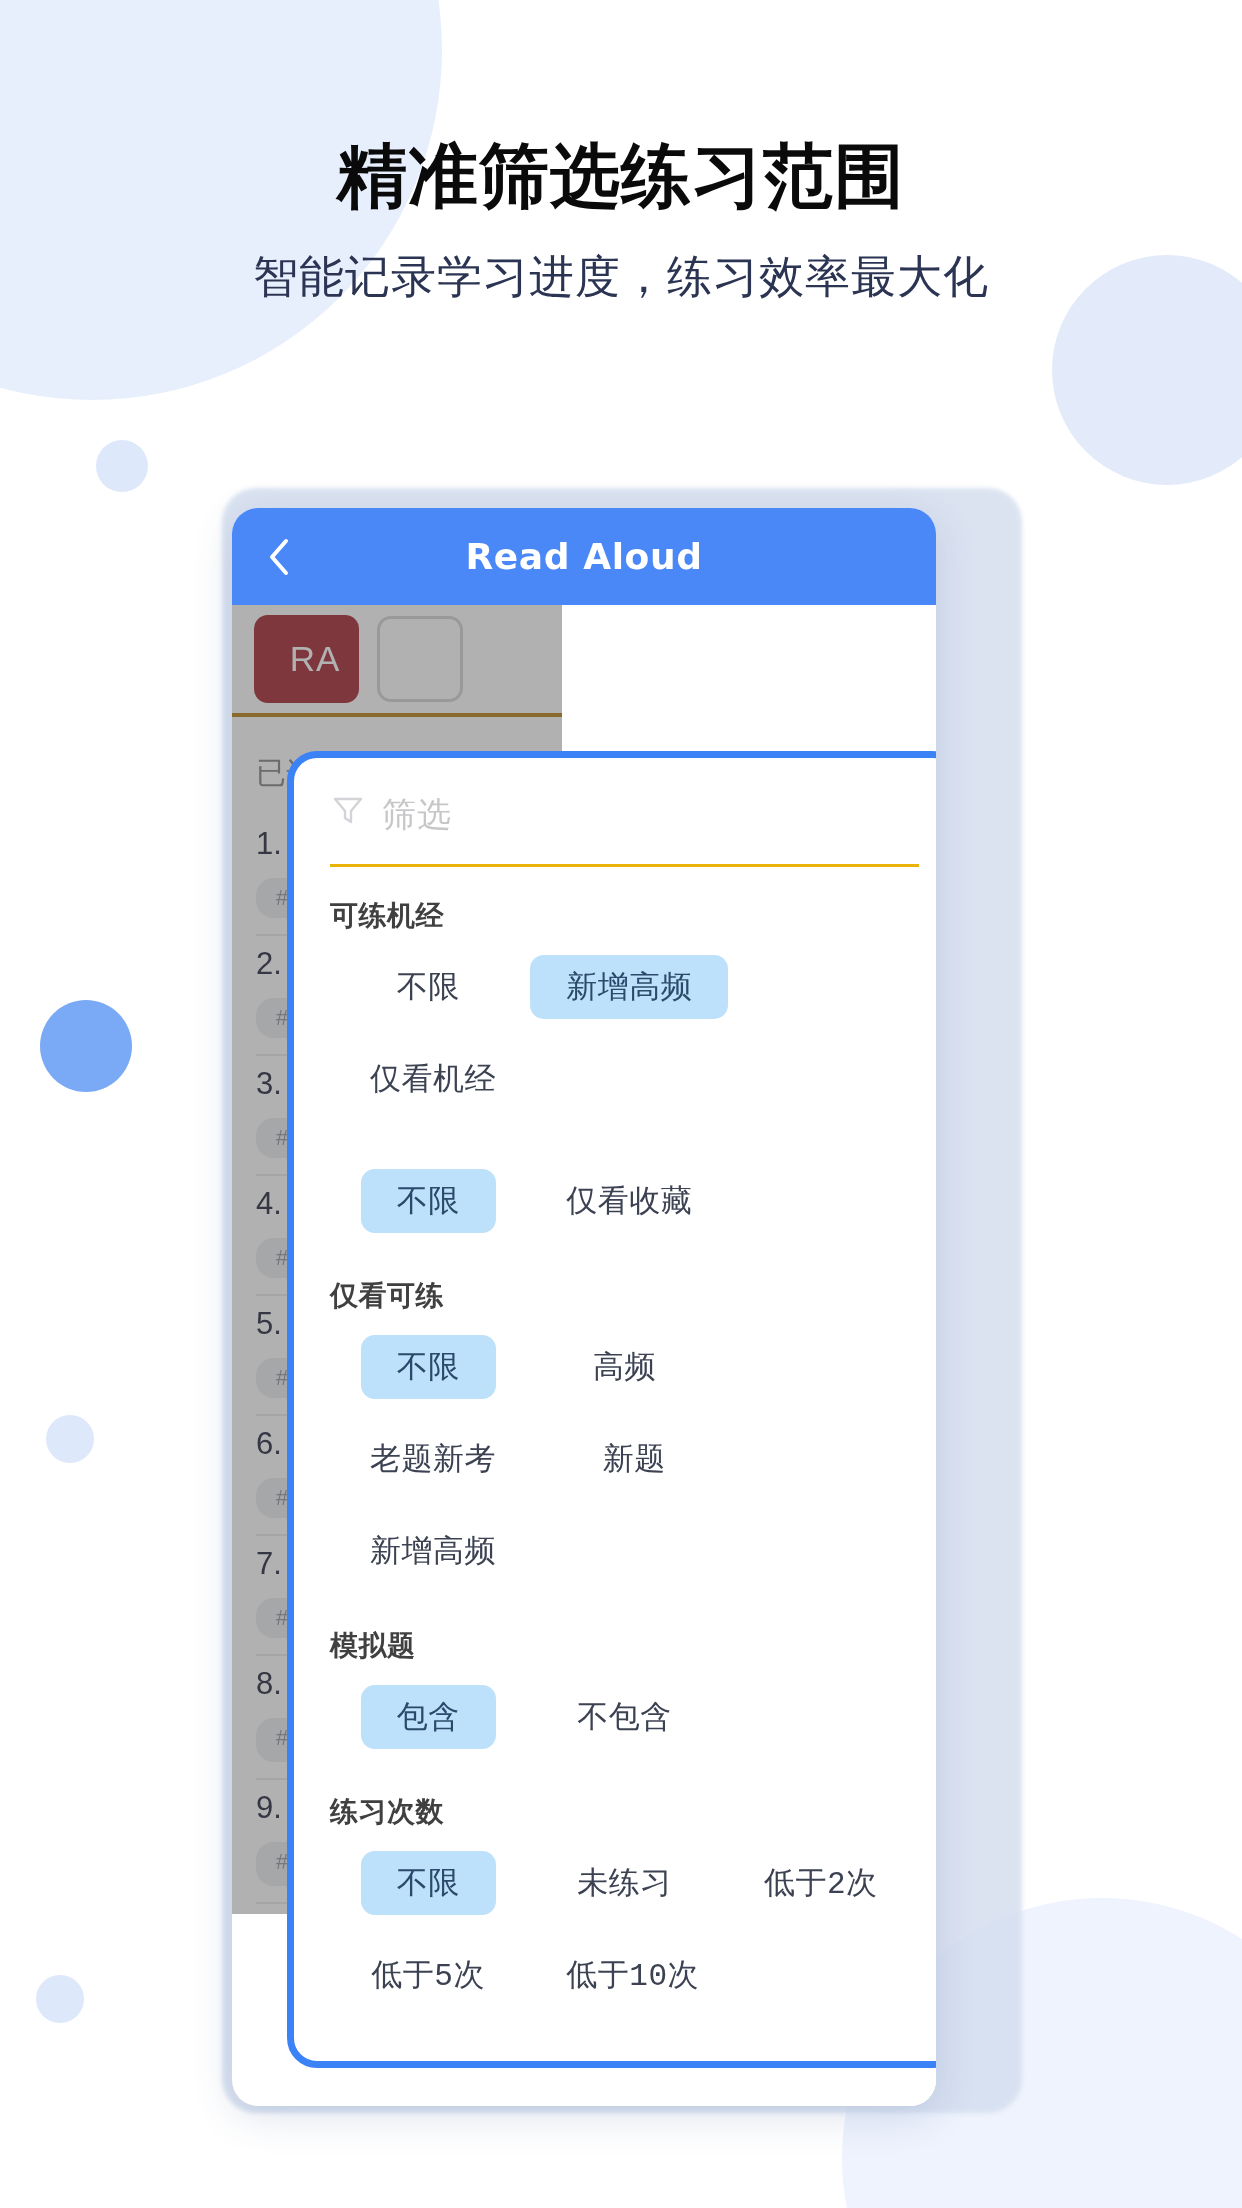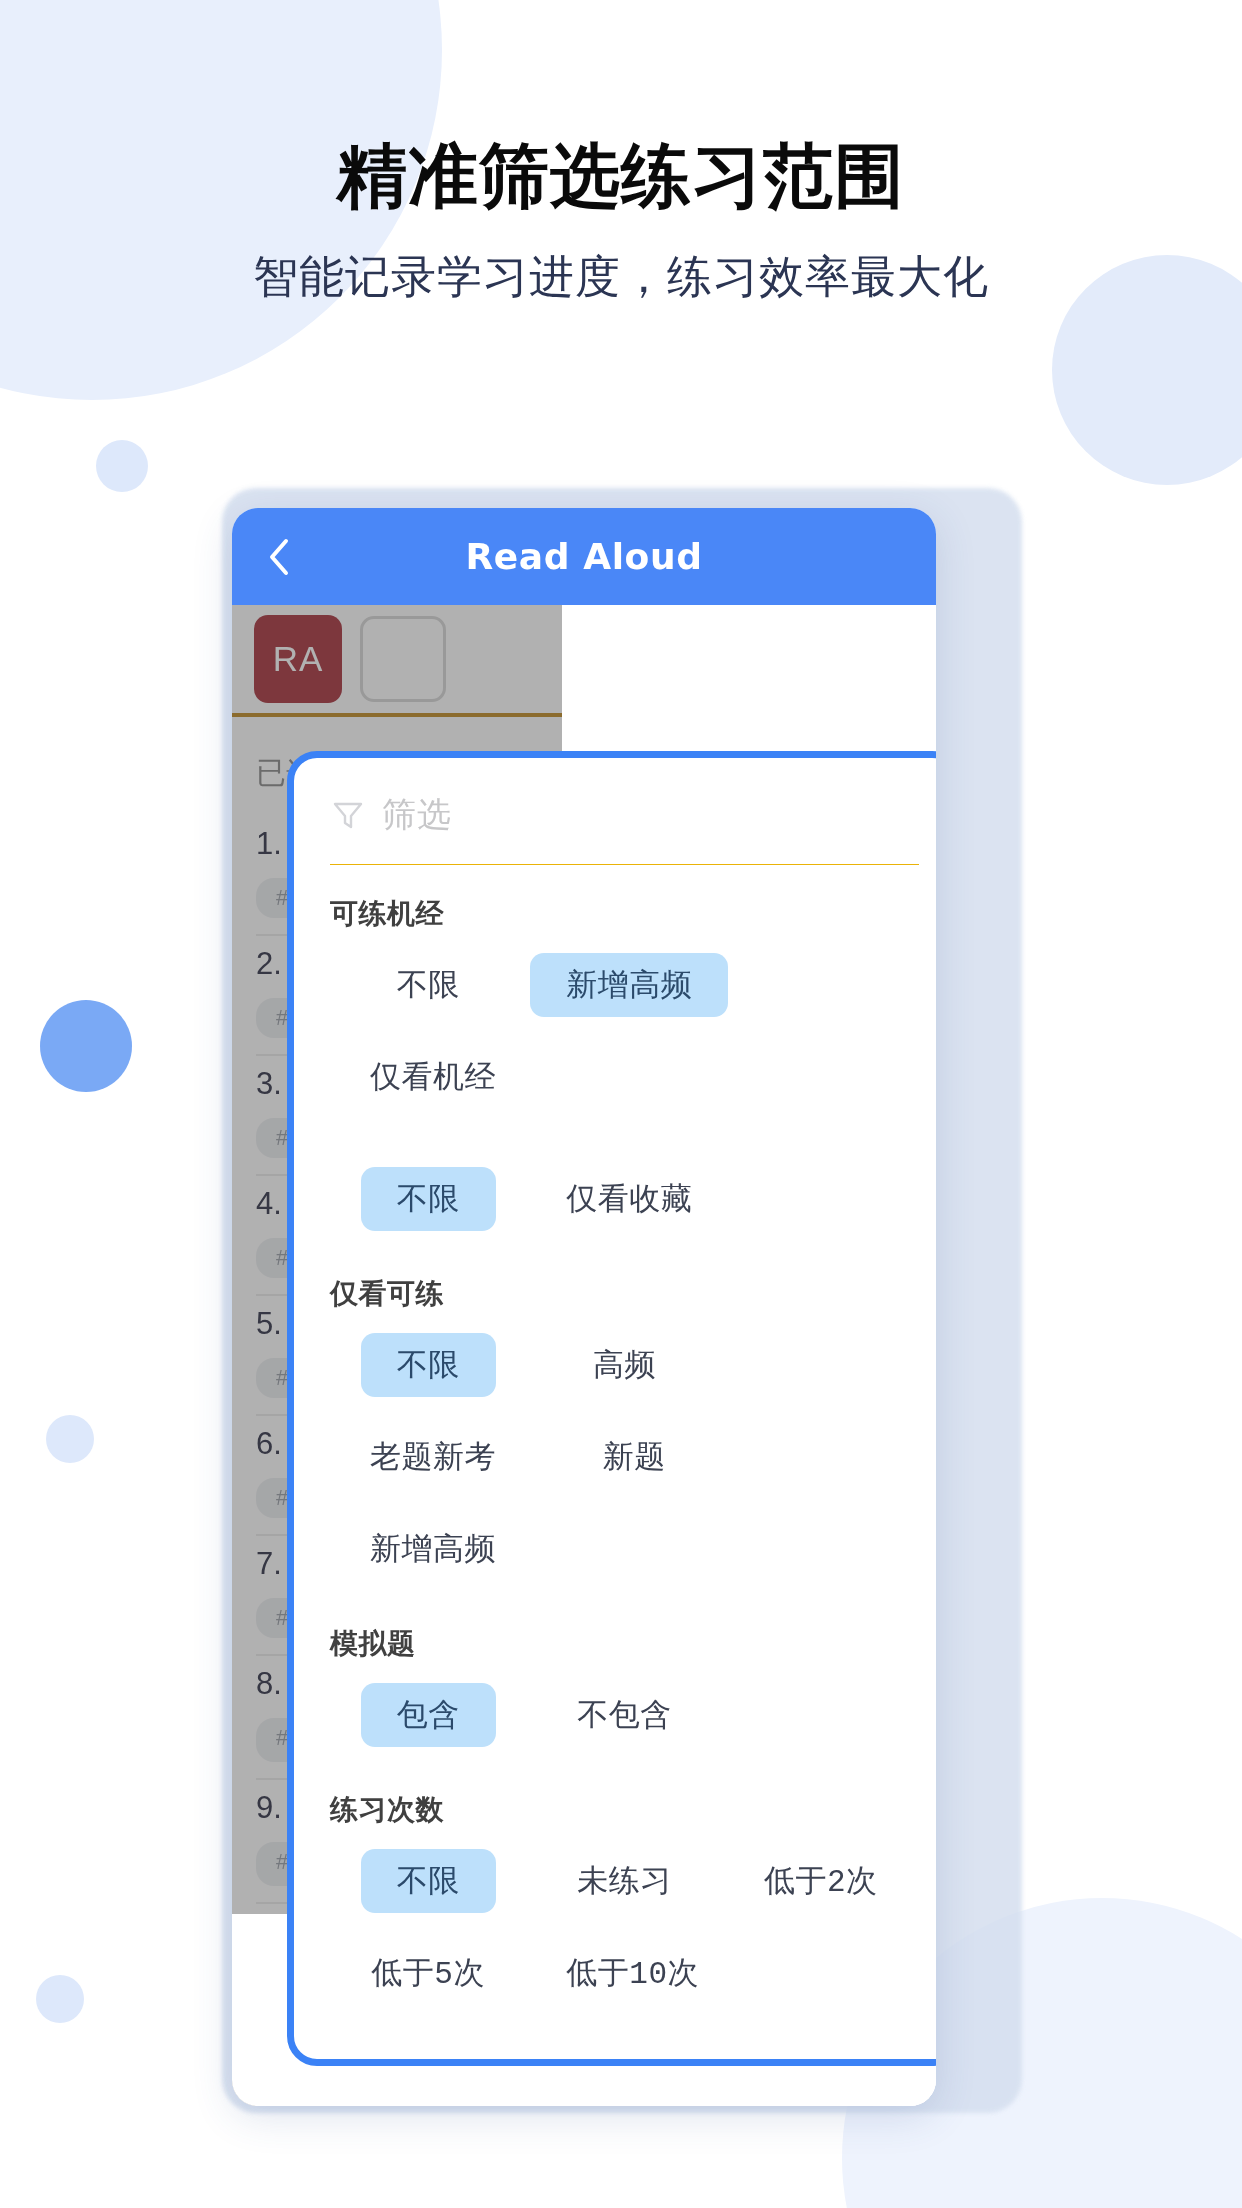--- a/index.html
+++ b/index.html
@@ -179,20 +179,21 @@
     width: 88px; height: 88px;
     border-radius: 14px;
     background: #a8343f;
     color: #ffffff;
     display: flex;
     align-items: center;
     justify-content: center;
     font-size: 35px;
     font-weight: normal;
     letter-spacing: 1px;
+    padding-left: 17px;
   }
   .ghost-chip {
     width: 86px; height: 86px;
     border-radius: 14px;
     border: 3px solid #d8d8d8;
     box-sizing: border-box;
   }
   .gold-rule {
     height: 4px;
     background: #c08a24;
@@ -238,24 +239,23 @@
     top: 146px;
     width: 675px;
     background: #ffffff;
     border: 7px solid #3b82f6;
     border-radius: 30px;
     box-sizing: border-box;
     padding: 34px 36px 40px 36px;
   }
   .filter-head {
     display: flex;
-    align-items: center;
     gap: 16px;
     padding-bottom: 26px;
-    border-bottom: 1px solid #eab308;
+    border-bottom: 3px solid #eab308;
   }
   .funnel-icon { display: block; }
   .filter-head-label {
     font-size: 34px;
     color: #c7c7c9;
     letter-spacing: 1px;
   }
   .fsection { margin-top: 30px; }
   .fsection:first-of-type { margin-top: 34px; }
   .fsection-title {

